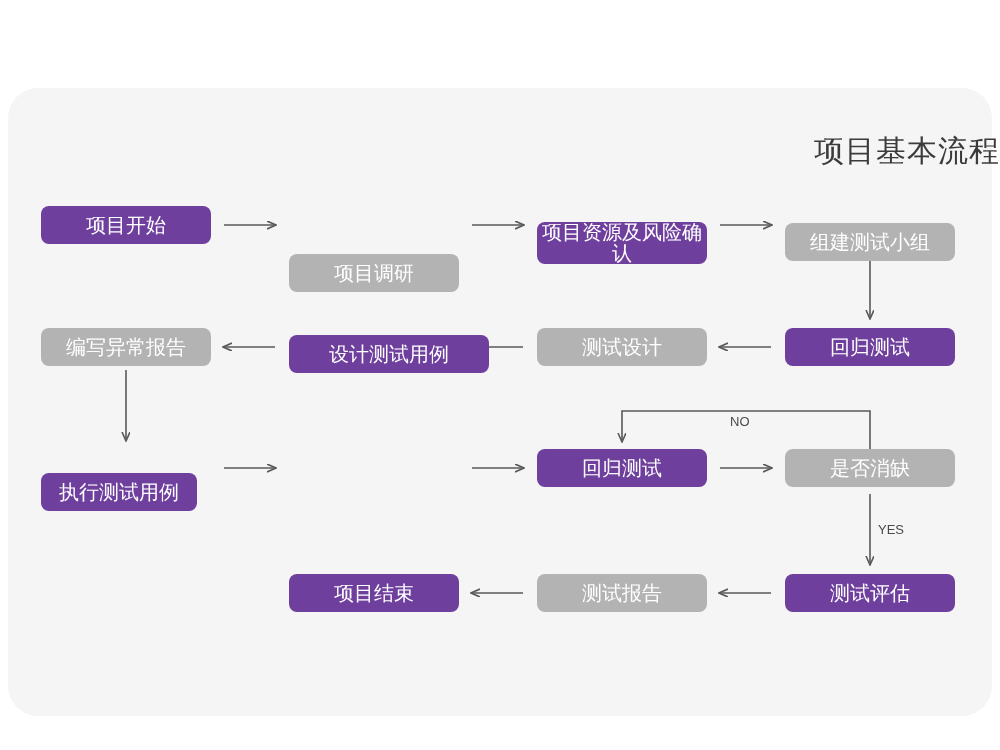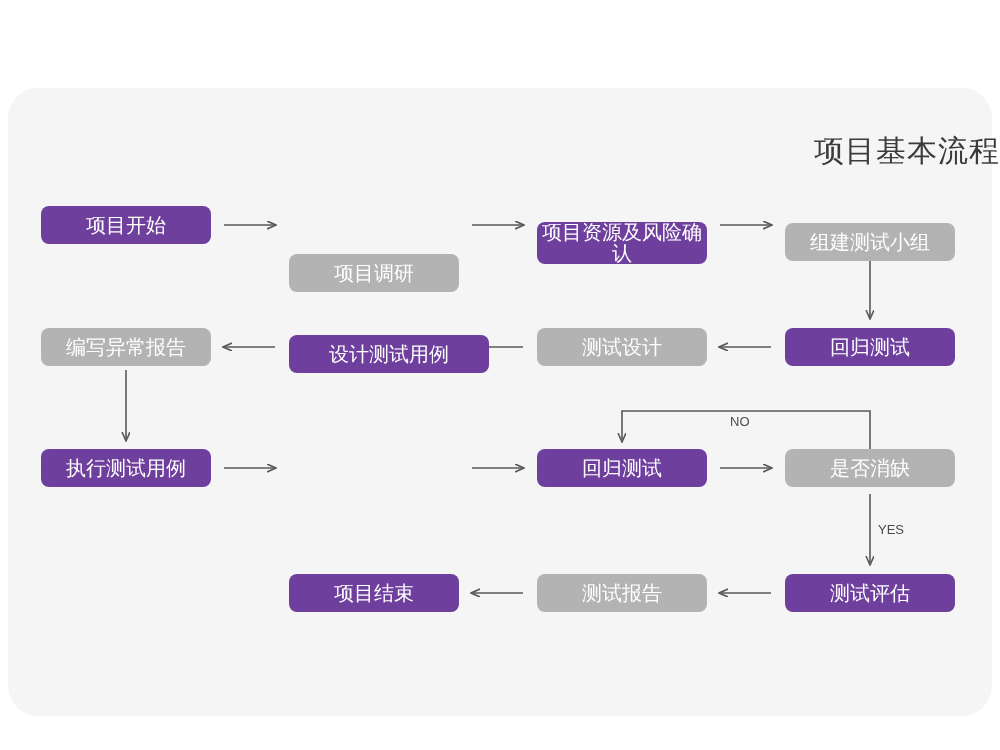--- a/index.html
+++ b/index.html
@@ -123,21 +123,21 @@
   <div class="node purple" style="left:41px;  top:206px; width:170px; height:38px;">项目开始</div>
   <div class="node gray" style="left:289px; top:206px; width:170px; height:38px;margin-top:48px;">项目调研</div>
   <div class="node purple" style="left:537px; top:206px; width:170px; height:42px;margin-top:16px;">项目资源及风险确认</div>
   <div class="node gray" style="left:785px; top:206px; width:170px; height:38px;margin-top:17px;">组建测试小组</div>
 
   <div class="node gray" style="left:41px;  top:328px; width:170px; height:38px;">编写异常报告</div>
   <div class="node purple" style="left:289px; top:335px; width:200px; height:38px;">设计测试用例</div>
   <div class="node gray" style="left:537px; top:328px; width:170px; height:38px;">测试设计</div>
   <div class="node purple" style="left:785px; top:328px; width:170px; height:38px;">回归测试</div>
 
-  <div class="node purple" style="left:41px;  top:449px; width:170px; height:38px;">执行测试用例</div>
+  <div class="node purple" style="left:41px;  top:473px; width:156px; height:38px;">执行测试用例</div>
   <div class="node purple" style="left:537px; top:449px; width:170px; height:38px;">回归测试</div>
   <div class="node gray" style="left:785px; top:449px; width:170px; height:38px;">是否消缺</div>
 
   <div class="node purple" style="left:289px; top:574px; width:170px; height:38px;">项目结束</div>
   <div class="node gray" style="left:537px; top:574px; width:170px; height:38px;">测试报告</div>
   <div class="node purple" style="left:785px; top:574px; width:170px; height:38px;">测试评估</div>
 
 </div>
 
 </body></html>

